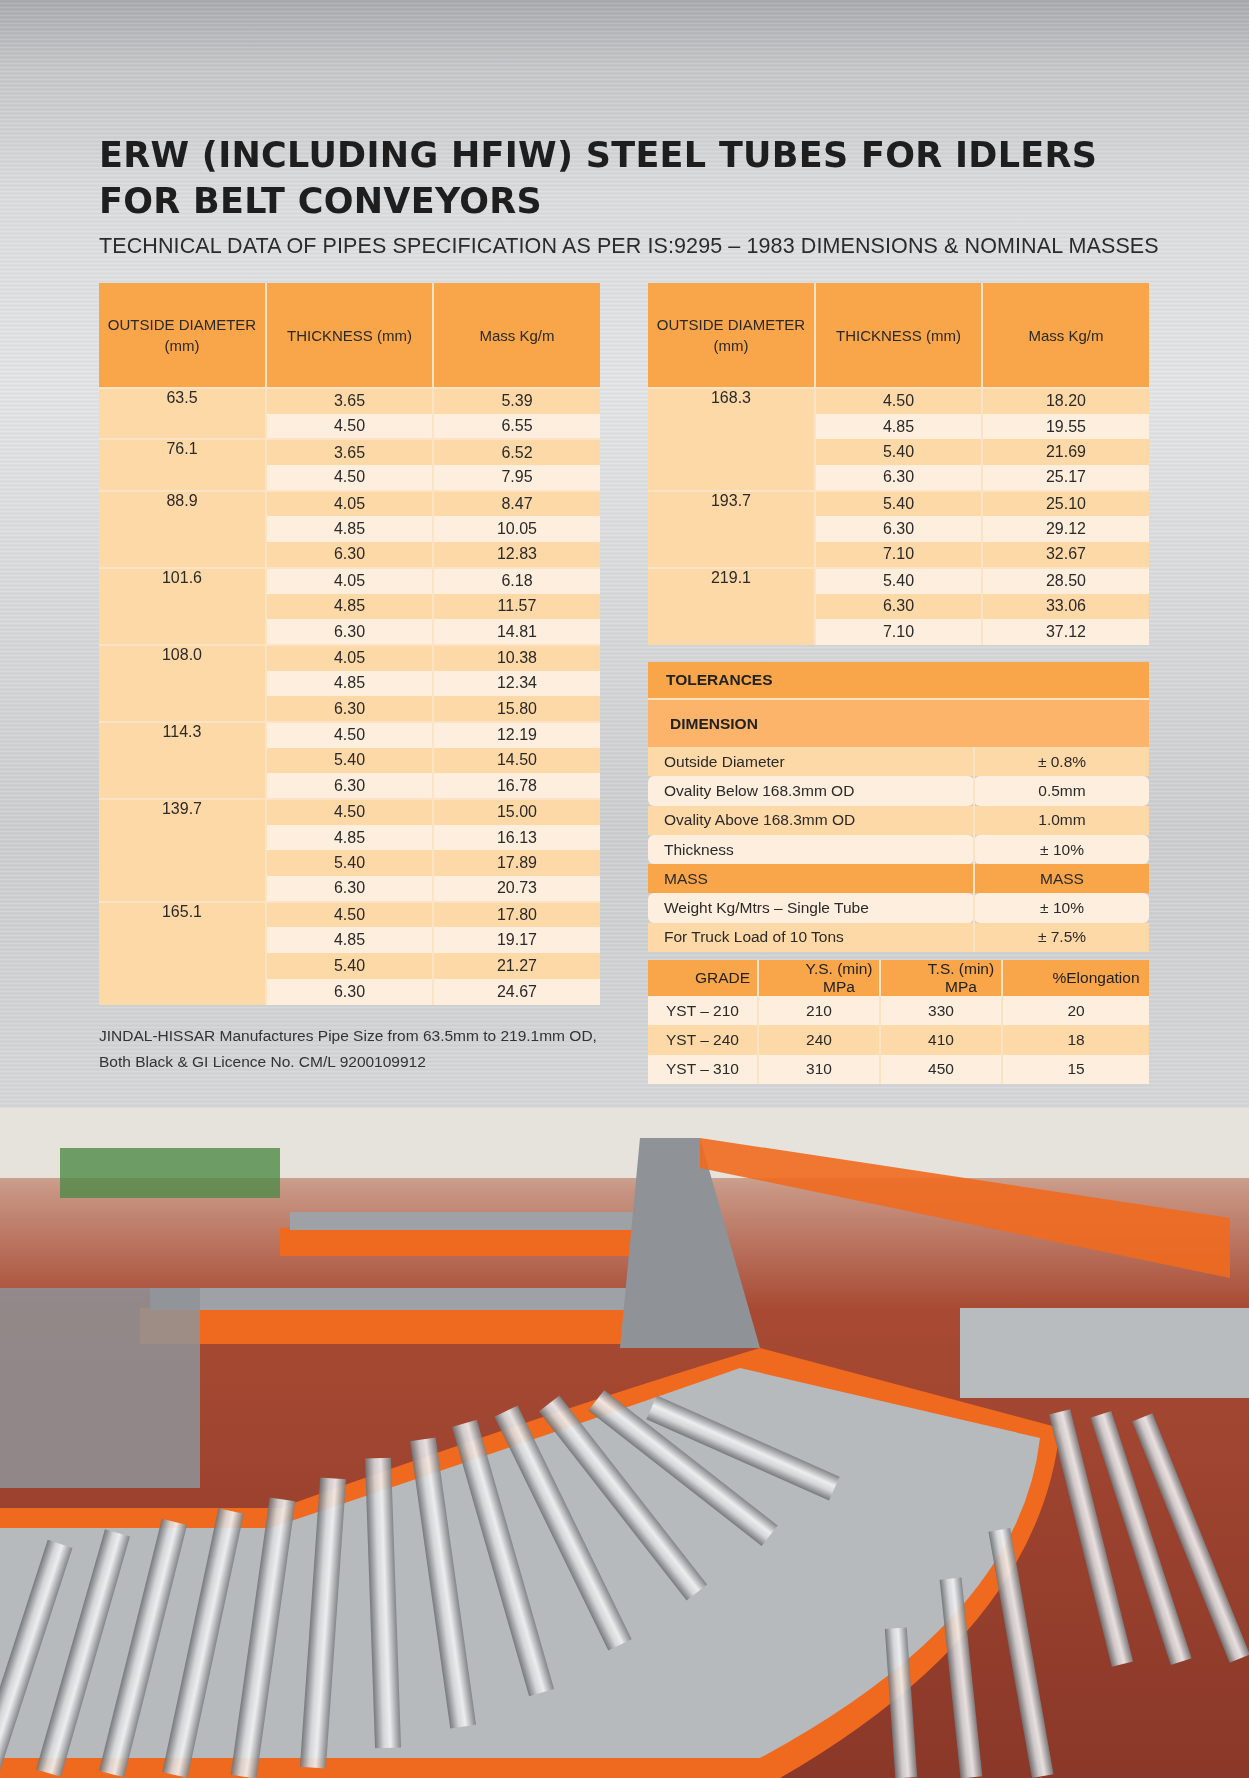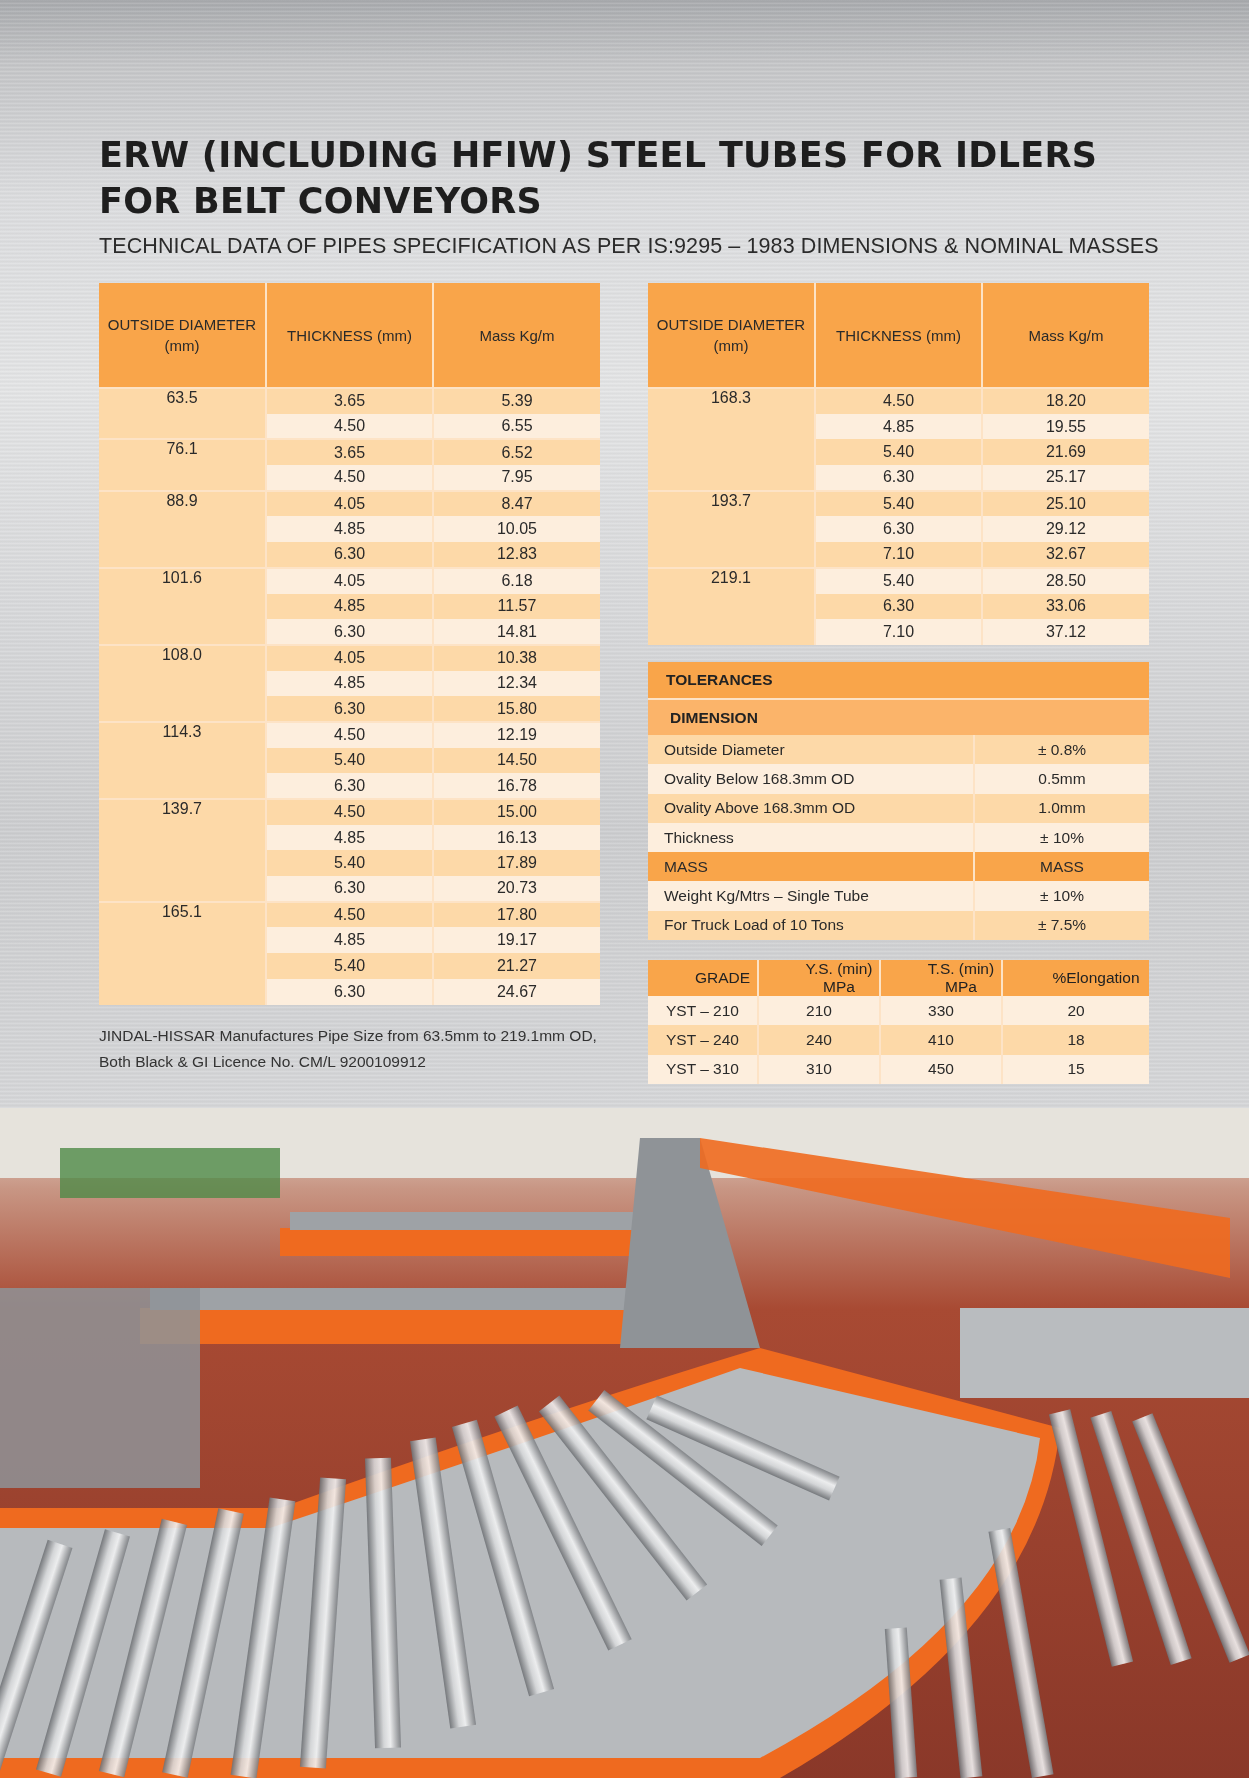--- a/index.html
+++ b/index.html
@@ -49,27 +49,27 @@
   .note {
     position: absolute; left: 99px; top: 1023px; width: 520px;
     font-size: 15.5px; line-height: 26px; color: #333;
   }
   .tol { position: absolute; left: 648px; top: 662px; width: 501px; }
   .tol .hdr td {
     background: #f9a54a; height: 37px; font-weight: bold; font-size: 15.5px;
     padding-left: 18px; color: #222; border-bottom: 2px solid #fde3c6;
   }
   .tol .sub td {
-    background: #fbb46a; height: 36px; font-weight: bold; font-size: 15.5px;
+    background: #fbb46a; height: 48px; font-weight: bold; font-size: 15.5px;
     padding-left: 22px; color: #222;
   }
   .tol td.lbl { padding-left: 16px; font-size: 15.5px; height: 29.3px; text-align: left; border-right: 2px solid #fde3c6; }
   .tol td.val { text-align: center; font-size: 15.5px; }
   .tol tr.dark td { background: #fdd9a8; }
-  .tol tr.light td { background: #fdeedd; }
+  .tol tr.light td { background: #fdeedd; border-radius: 6px; }
   .tol tr.mass td { background: #f9a54a; }
   .grade { position: absolute; left: 648px; top: 960px; width: 501px; }
   .grade th {
     background: #f9a54a; height: 28px; font-weight: normal; font-size: 15.5px; color: #222;
     border-right: 2px solid #fde3c6; text-align: center; padding-left: 40px;
   }
   .grade th:last-child { border-right: none; }
   .grade td {
     height: 29.3px; font-size: 15.5px; text-align: center;
     border-right: 2px solid #fde3c6;

